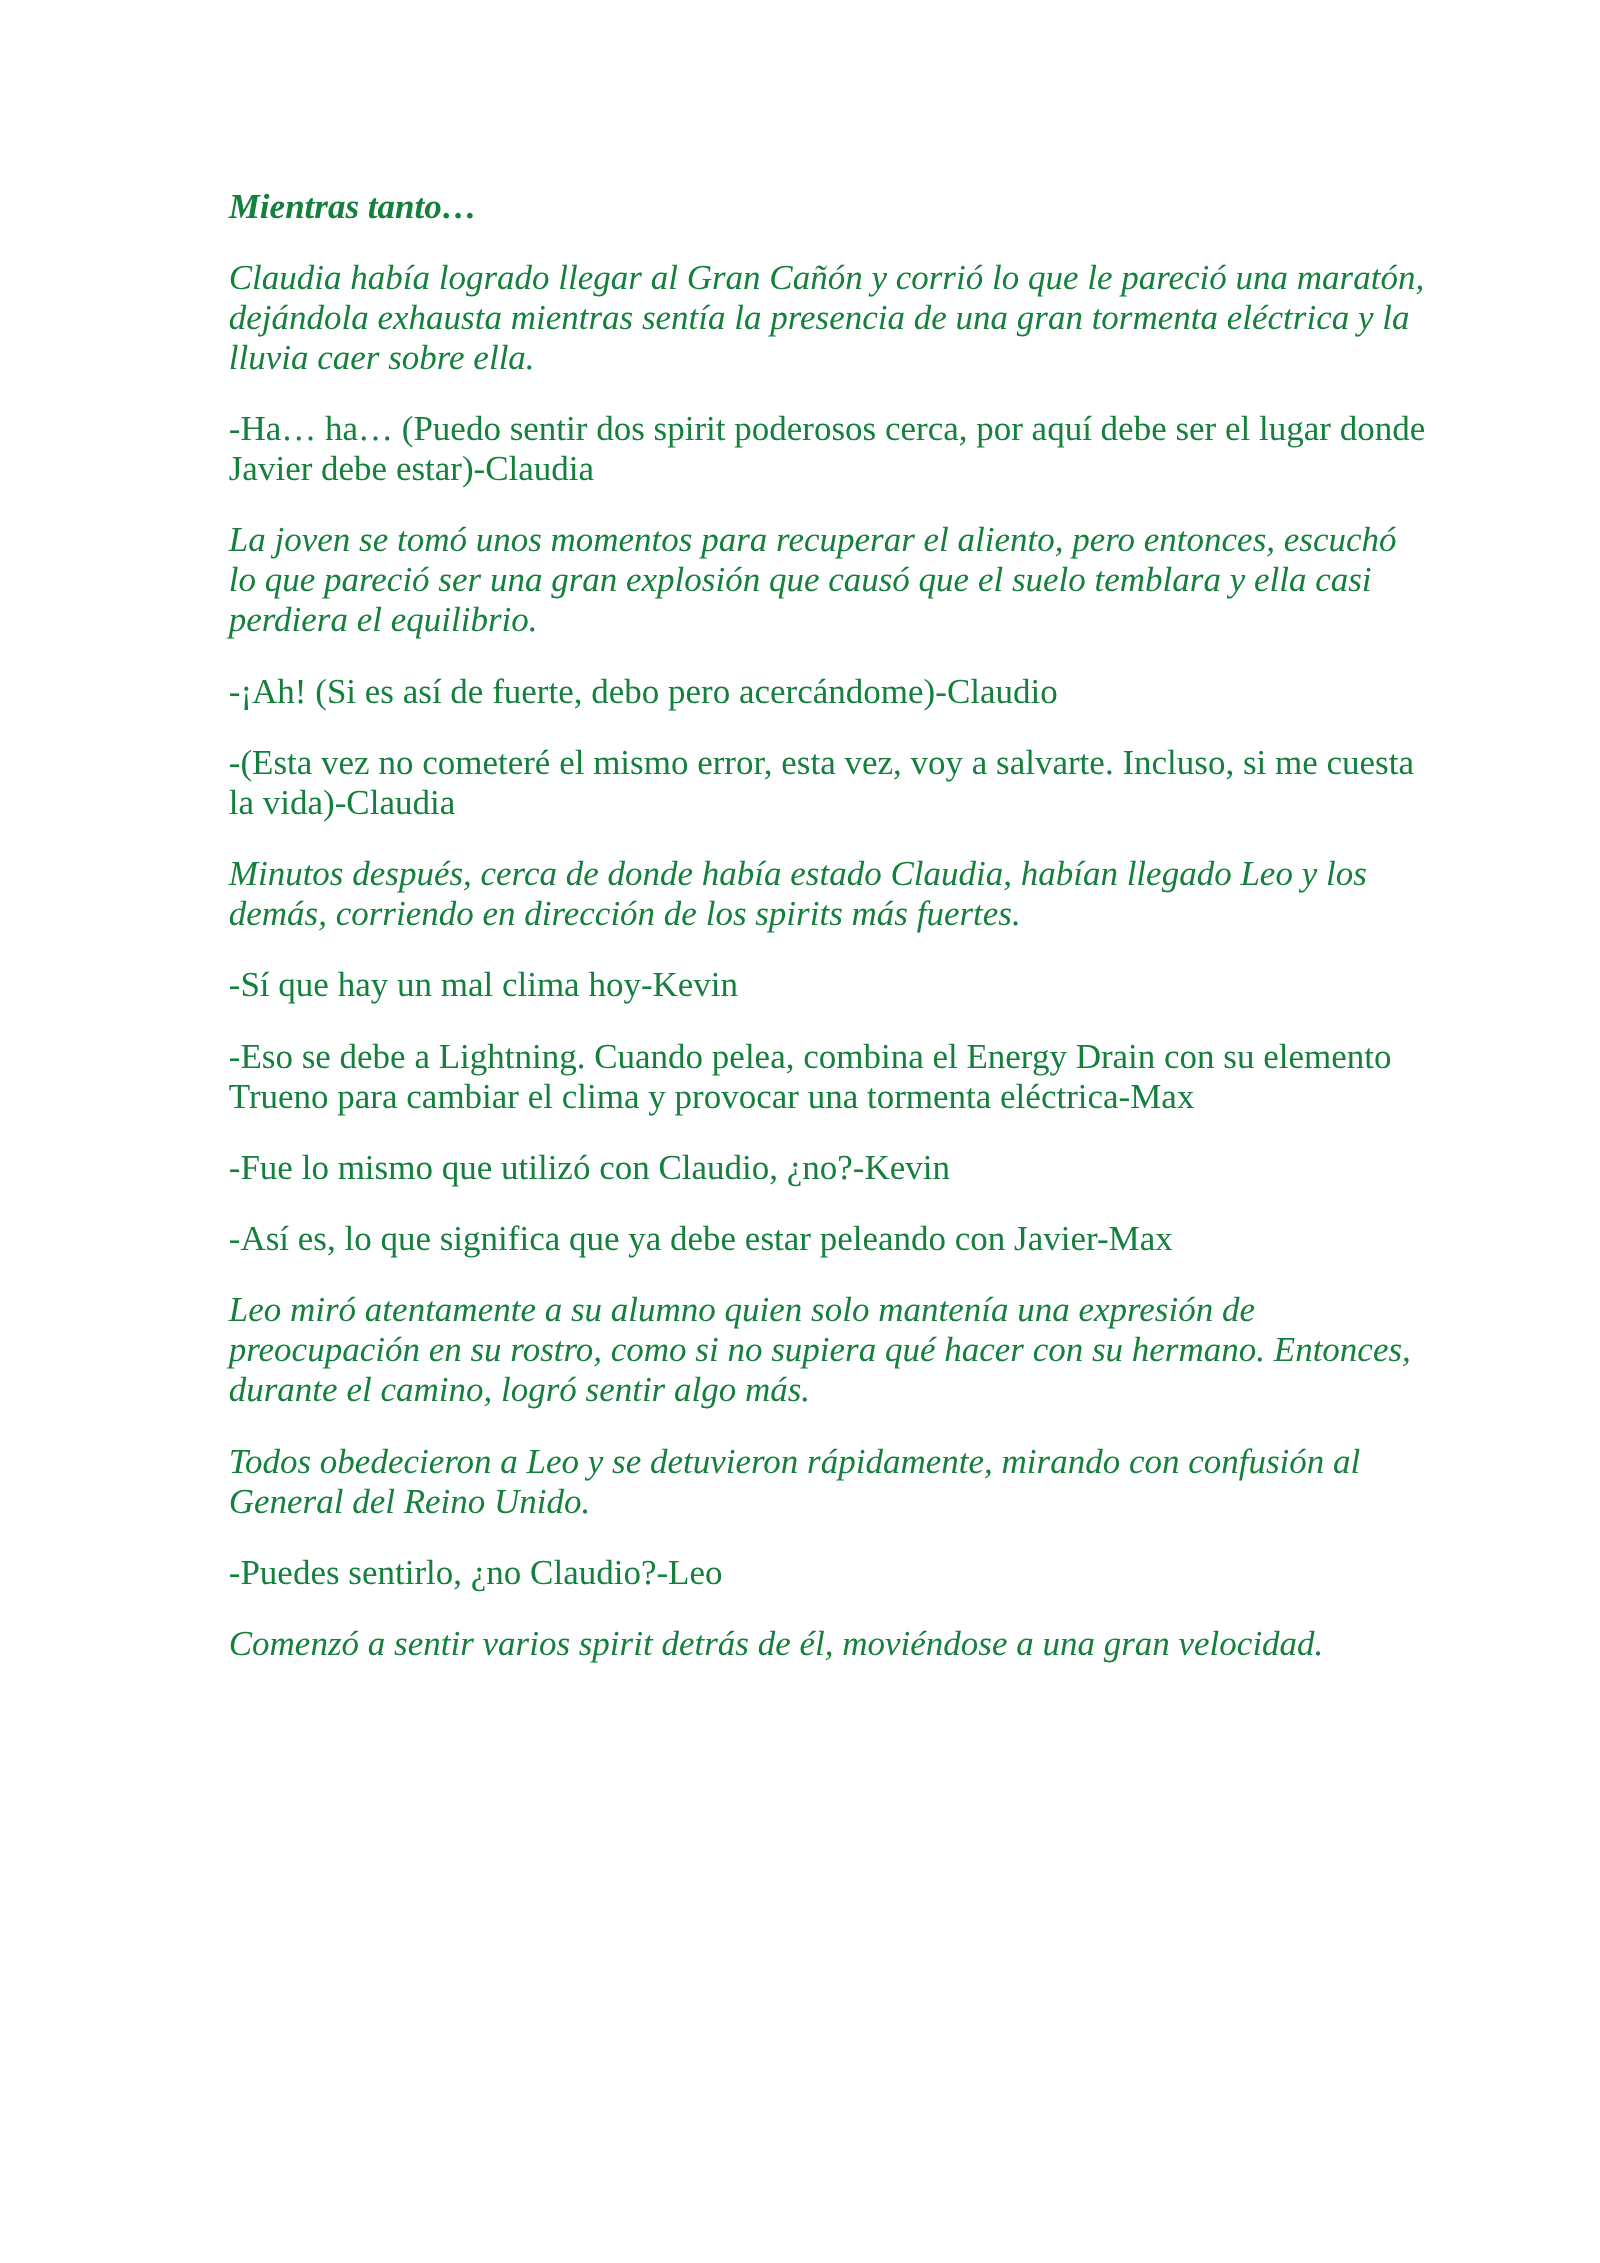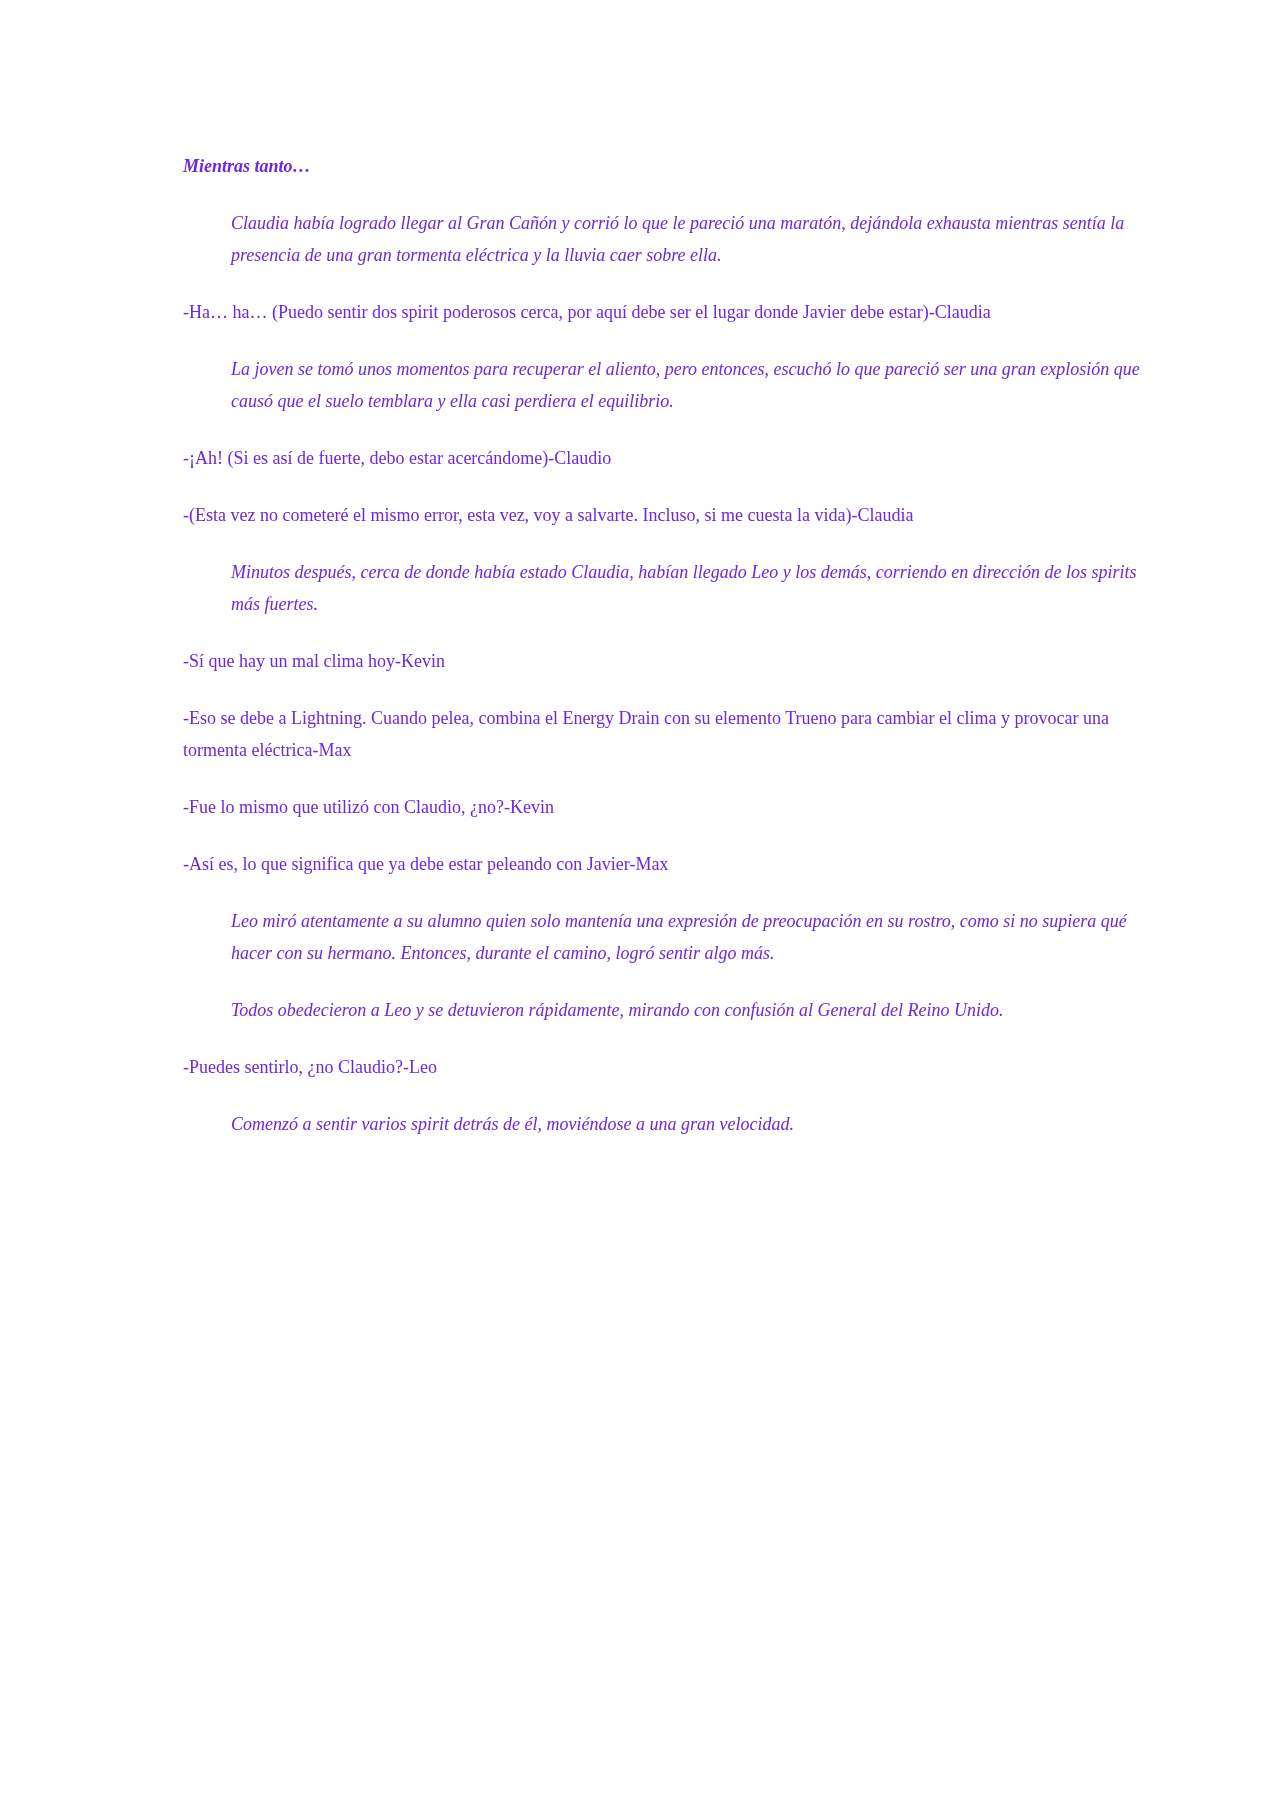--- a/index.html
+++ b/index.html
@@ -12,46 +12,45 @@
     width: 1280px;
     height: 1810px;
     background: #ffffff;
     box-sizing: border-box;
     padding: 150px 137px 0 183px;
     overflow: hidden;
   }
   .para {
     margin: 0 0 25px 0;
     font-family: "Liberation Serif", "DejaVu Serif", serif;
-    font-size: 18px;
+    font-size: 28px;
     line-height: 32px;
-    color: #6d28d9;
+    color: #15803d;
     text-align: left;
   }
   .heading {
     font-weight: bold;
     font-style: italic;
   }
   .narration {
     font-style: italic;
-    margin-left: 48px;
   }
   .dialogue {
     font-style: normal;
   }
 </style>
 </head>
 <body>
 
 <div class="page">
   <p class="para heading">Mientras tanto…</p>
   <p class="para narration">Claudia había logrado llegar al Gran Cañón y corrió lo que le pareció una maratón, dejándola exhausta mientras sentía la presencia de una gran tormenta eléctrica y la lluvia caer sobre ella.</p>
   <p class="para dialogue">-Ha… ha… (Puedo sentir dos spirit poderosos cerca, por aquí debe ser el lugar donde Javier debe estar)-Claudia</p>
   <p class="para narration">La joven se tomó unos momentos para recuperar el aliento, pero entonces, escuchó lo que pareció ser una gran explosión que causó que el suelo temblara y ella casi perdiera el equilibrio.</p>
-  <p class="para dialogue">-¡Ah! (Si es así de fuerte, debo estar acercándome)-Claudio</p>
+  <p class="para dialogue">-¡Ah! (Si es así de fuerte, debo pero acercándome)-Claudio</p>
   <p class="para dialogue">-(Esta vez no cometeré el mismo error, esta vez, voy a salvarte. Incluso, si me cuesta la vida)-Claudia</p>
   <p class="para narration">Minutos después, cerca de donde había estado Claudia, habían llegado Leo y los demás, corriendo en dirección de los spirits más fuertes.</p>
   <p class="para dialogue">-Sí que hay un mal clima hoy-Kevin</p>
   <p class="para dialogue">-Eso se debe a Lightning. Cuando pelea, combina el Energy Drain con su elemento Trueno para cambiar el clima y provocar una tormenta eléctrica-Max</p>
   <p class="para dialogue">-Fue lo mismo que utilizó con Claudio, ¿no?-Kevin</p>
   <p class="para dialogue">-Así es, lo que significa que ya debe estar peleando con Javier-Max</p>
   <p class="para narration">Leo miró atentamente a su alumno quien solo mantenía una expresión de preocupación en su rostro, como si no supiera qué hacer con su hermano. Entonces, durante el camino, logró sentir algo más.</p>
   <p class="para narration">Todos obedecieron a Leo y se detuvieron rápidamente, mirando con confusión al General del Reino Unido.</p>
   <p class="para dialogue">-Puedes sentirlo, ¿no Claudio?-Leo</p>
   <p class="para narration">Comenzó a sentir varios spirit detrás de él, moviéndose a una gran velocidad.</p>

